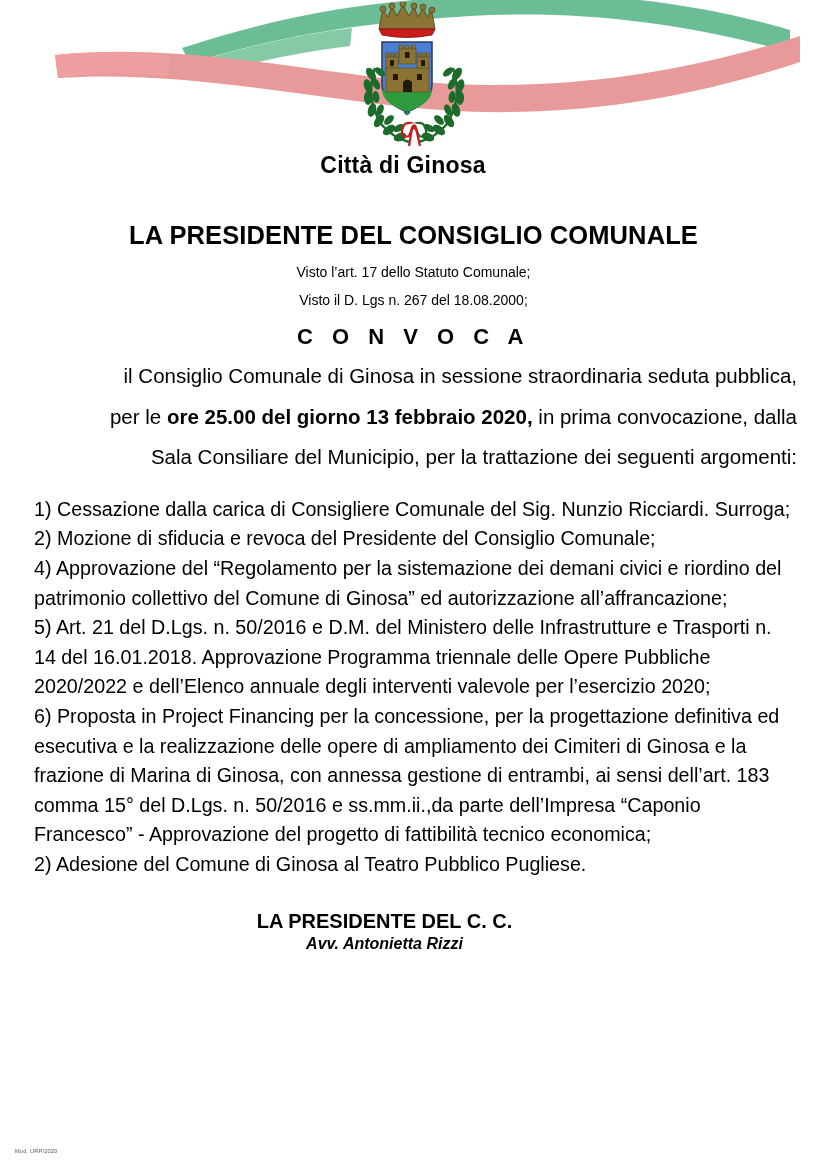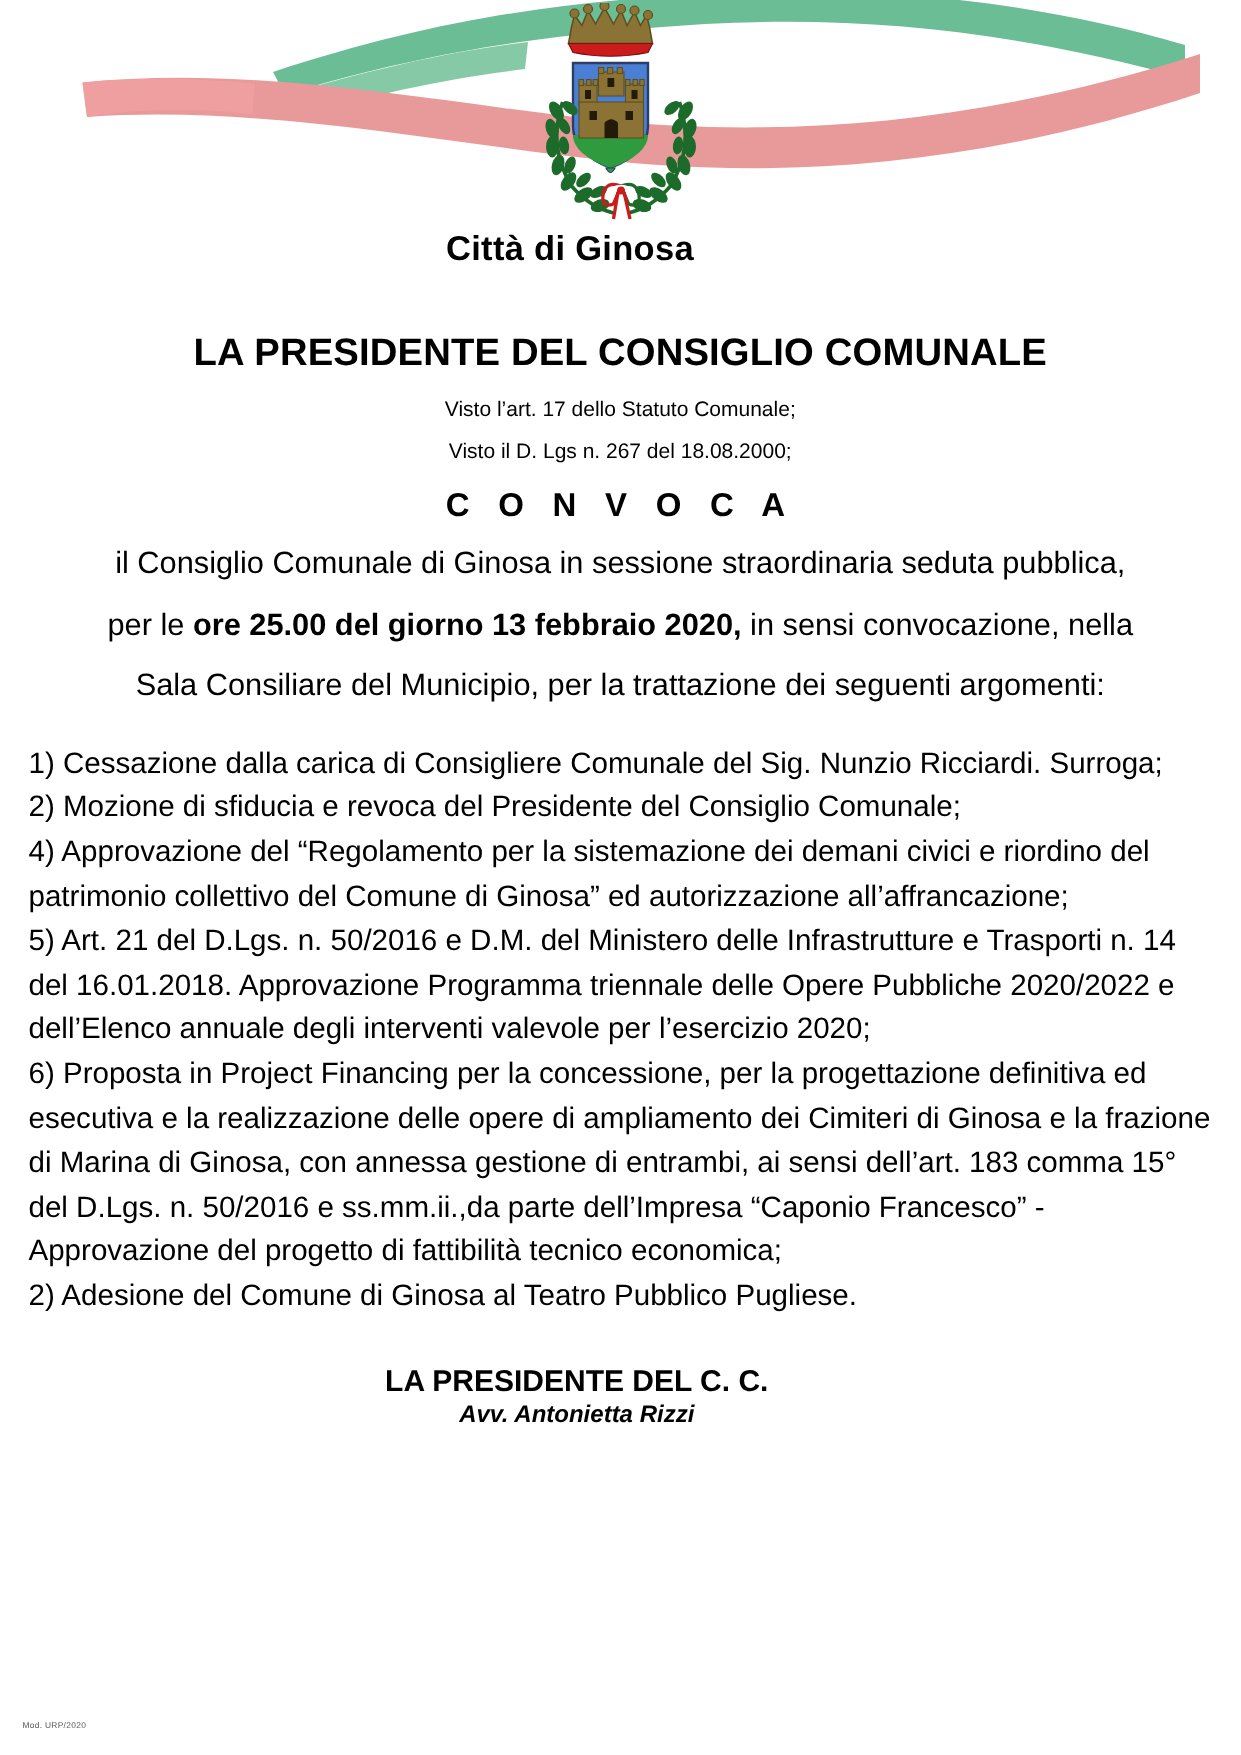--- a/index.html
+++ b/index.html
@@ -44,26 +44,27 @@
   }
   #city-name {
     position: absolute;
     left: 0;
     top: 152px;
     width: 760px;
     text-align: center;
     font-size: 23px;
     font-weight: bold;
     letter-spacing: 0.2px;
+    padding-left: 23px;
   }
 
   
   #content {
     position: relative;
-    padding: 0 15px;
+    padding: 0 30px;
   }
   .main-title {
     text-align: center;
     font-size: 25.5px;
     font-weight: bold;
     letter-spacing: 0.1px;
     margin: 31px 0 0 0;
     line-height: 1.15;
   }
   .visto-line {
@@ -76,21 +77,21 @@
     margin-top: 14px;
   }
   .convoca {
     text-align: center;
     font-size: 22px;
     font-weight: bold;
     letter-spacing: 6.5px;
     margin-top: 17px;
   }
   .intro-line {
-    text-align: center;
+    text-align: right;
     font-size: 20.5px;
     margin-top: 16px;
     line-height: 1.0;
   }
   .intro-line.l2 { margin-top: 20px; }
   .intro-line.l3 { margin-top: 20px; }
   .intro-line b { font-weight: bold; }
 
   #agenda {
     margin-top: 27px;
@@ -271,21 +272,21 @@
   <div id="content">
 
     <div class="main-title">LA PRESIDENTE DEL CONSIGLIO COMUNALE</div>
 
     <div class="visto-line">Visto l’art. 17 dello Statuto Comunale;</div>
     <div class="visto-line second">Visto il D. Lgs n. 267 del 18.08.2000;</div>
 
     <div class="convoca">C O N V O C A</div>
 
     <div class="intro-line l1">il Consiglio Comunale di Ginosa in sessione straordinaria seduta pubblica,</div>
-    <div class="intro-line l2"><span>per le </span><b>ore 25.00 del giorno 13 febbraio 2020,</b><span> in sensi convocazione, nella</span></div>
+    <div class="intro-line l2"><span>per le </span><b>ore 25.00 del giorno 13 febbraio 2020,</b><span> in prima convocazione, dalla</span></div>
     <div class="intro-line l3">Sala Consiliare del Municipio, per la trattazione dei seguenti argomenti:</div>
 
     <div id="agenda">
       <p class="agenda-item">1) Cessazione dalla carica di Consigliere Comunale del Sig. Nunzio Ricciardi. Surroga;</p>
       <p class="agenda-item">2) Mozione di sfiducia e revoca del Presidente del Consiglio Comunale;</p>
       <p class="agenda-item">4) Approvazione del “Regolamento per la sistemazione dei demani civici e riordino del patrimonio collettivo del Comune di Ginosa” ed autorizzazione all’affrancazione;</p>
       <p class="agenda-item">5) Art. 21 del D.Lgs. n. 50/2016 e D.M. del Ministero delle Infrastrutture e Trasporti n. 14 del 16.01.2018. Approvazione Programma triennale delle Opere Pubbliche 2020/2022 e dell’Elenco annuale degli interventi valevole per l’esercizio 2020;</p>
       <p class="agenda-item">6) Proposta in Project Financing per la concessione, per la progettazione definitiva ed esecutiva e la realizzazione delle opere di ampliamento dei Cimiteri di Ginosa e la frazione di Marina di Ginosa, con annessa gestione di entrambi, ai sensi dell’art. 183 comma 15° del D.Lgs. n. 50/2016 e ss.mm.ii.,da parte dell’Impresa “Caponio Francesco” - Approvazione del progetto di fattibilità tecnico economica;</p>
       <p class="agenda-item">2) Adesione del Comune di Ginosa al Teatro Pubblico Pugliese.</p>
     </div>

